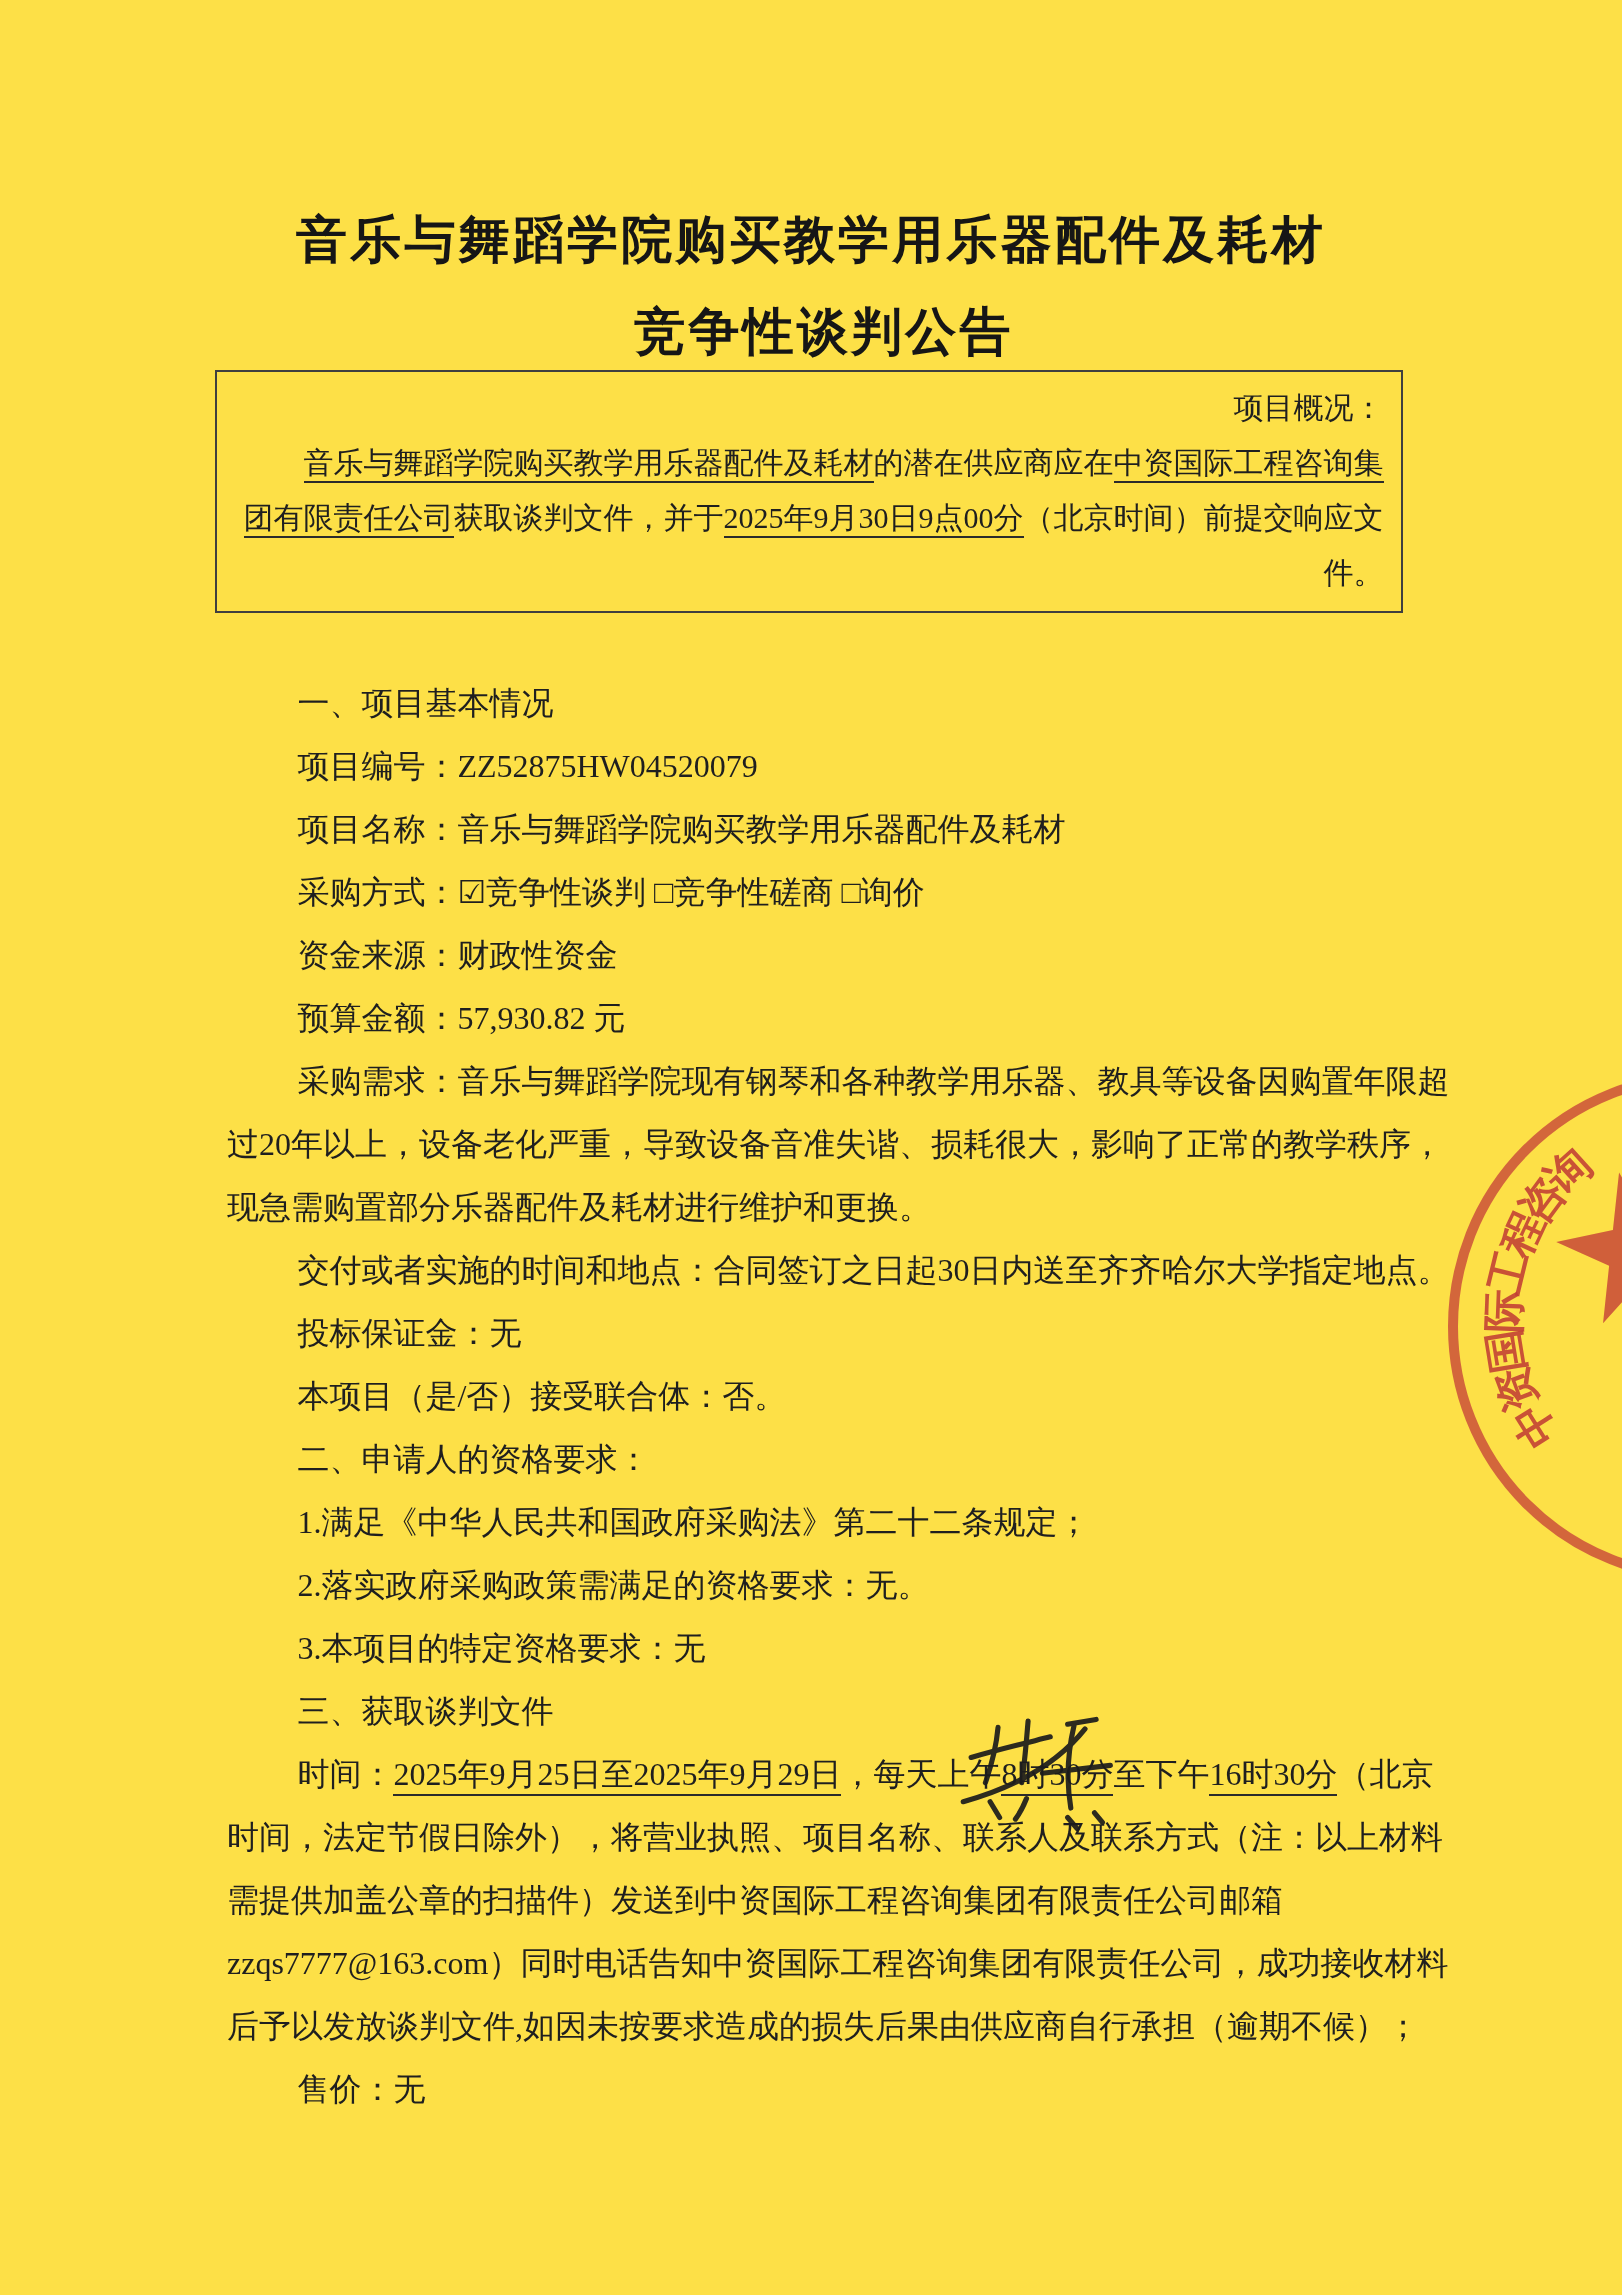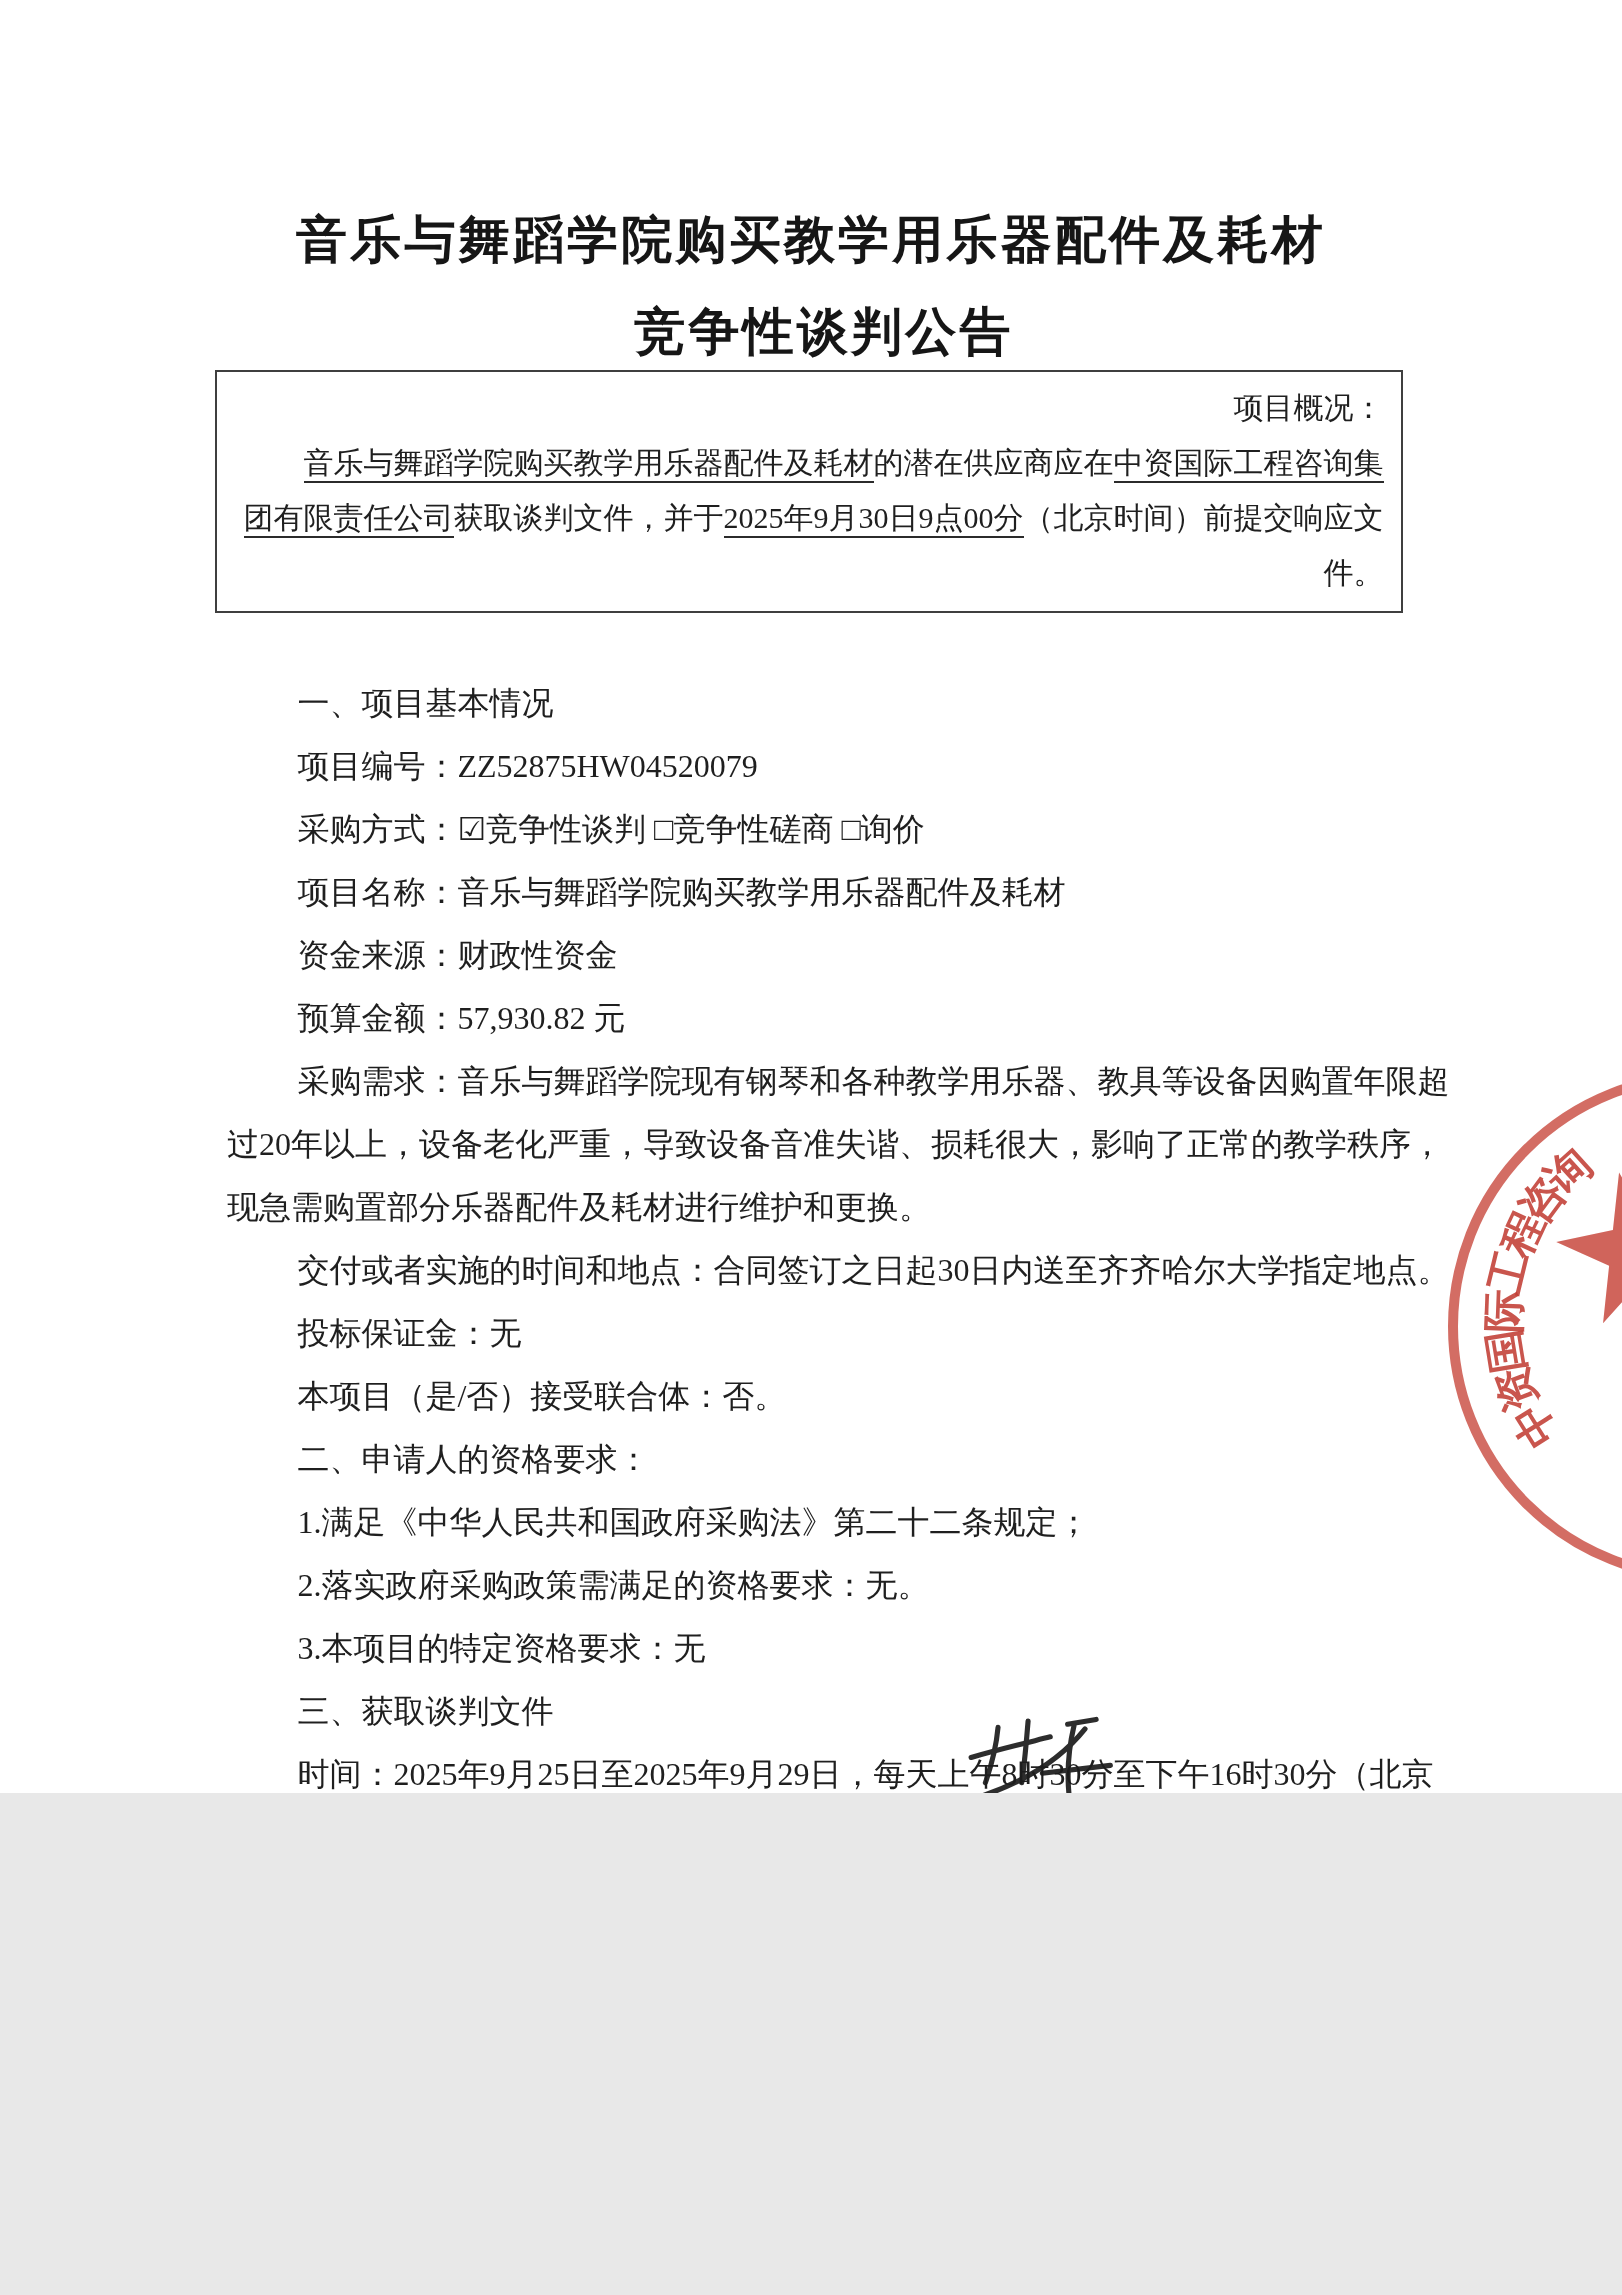--- a/index.html
+++ b/index.html
@@ -1,19 +1,19 @@
 <!DOCTYPE html>
 <html style="font-size:12.7px"><head>
 <meta charset="utf-8">
 <style>
   html,body{margin:0;padding:0;background:#e8e8e8;}
   .page{
     position:relative;
-    width:1622px;height:1793px;
-    background:#ffffff;
+    width:1622px;height:2295px;
+    background:#fde047;
     overflow:hidden;
     font-family:"Liberation Serif","DejaVu Serif","DejaVu Sans",serif;
     color:#1f1f1f;
   }
   .doc-title{
     position:absolute;left:0;width:100%;
     text-align:center;
     font-size:51px;font-weight:bold;
     letter-spacing:3.2px;
     line-height:1;
@@ -89,22 +89,22 @@
   <div class="doc-title" id="title-line2">竞争性谈判公告</div>
 
   <div class="overview-box">
     <div class="box-label">项目概况：</div>
     <p id="box-paragraph"><span class="u">音乐与舞蹈学院购买教学用乐器配件及耗材</span><span>的潜在供应商应在</span><span class="u">中资国际工程咨询集团有限责任公司</span><span>获取谈判文件，并于</span><span class="u">2025年9月30日9点00分</span><span>（北京时间）前提交响应文件。</span></p>
   </div>
 
   <div class="body-text" id="body-text">
       <p><span>一、项目基本情况</span></p>
       <p><span>项目编号：ZZ52875HW04520079</span></p>
+      <p><span>项目名称：音乐与舞蹈学院购买教学用乐器配件及耗材</span></p>
       <p><span>采购方式：☑竞争性谈判 □竞争性磋商 □询价</span></p>
-      <p><span>项目名称：音乐与舞蹈学院购买教学用乐器配件及耗材</span></p>
       <p><span>资金来源：财政性资金</span></p>
       <p><span>预算金额：57,930.82 元</span></p>
       <p><span>采购需求：音乐与舞蹈学院现有钢琴和各种教学用乐器、教具等设备因购置年限超过20年以上，设备老化严重，导致设备音准失谐、损耗很大，影响了正常的教学秩序，现急需购置部分乐器配件及耗材进行维护和更换。</span></p>
       <p><span>交付或者实施的时间和地点：合同签订之日起30日内送至齐齐哈尔大学指定地点。</span></p>
       <p><span>投标保证金：无</span></p>
       <p><span>本项目（是/否）接受联合体：否。</span></p>
       <p><span>二、申请人的资格要求：</span></p>
       <p><span>1.满足《中华人民共和国政府采购法》第二十二条规定；</span></p>
       <p><span>2.落实政府采购政策需满足的资格要求：无。</span></p>
       <p><span>3.本项目的特定资格要求：无</span></p>

